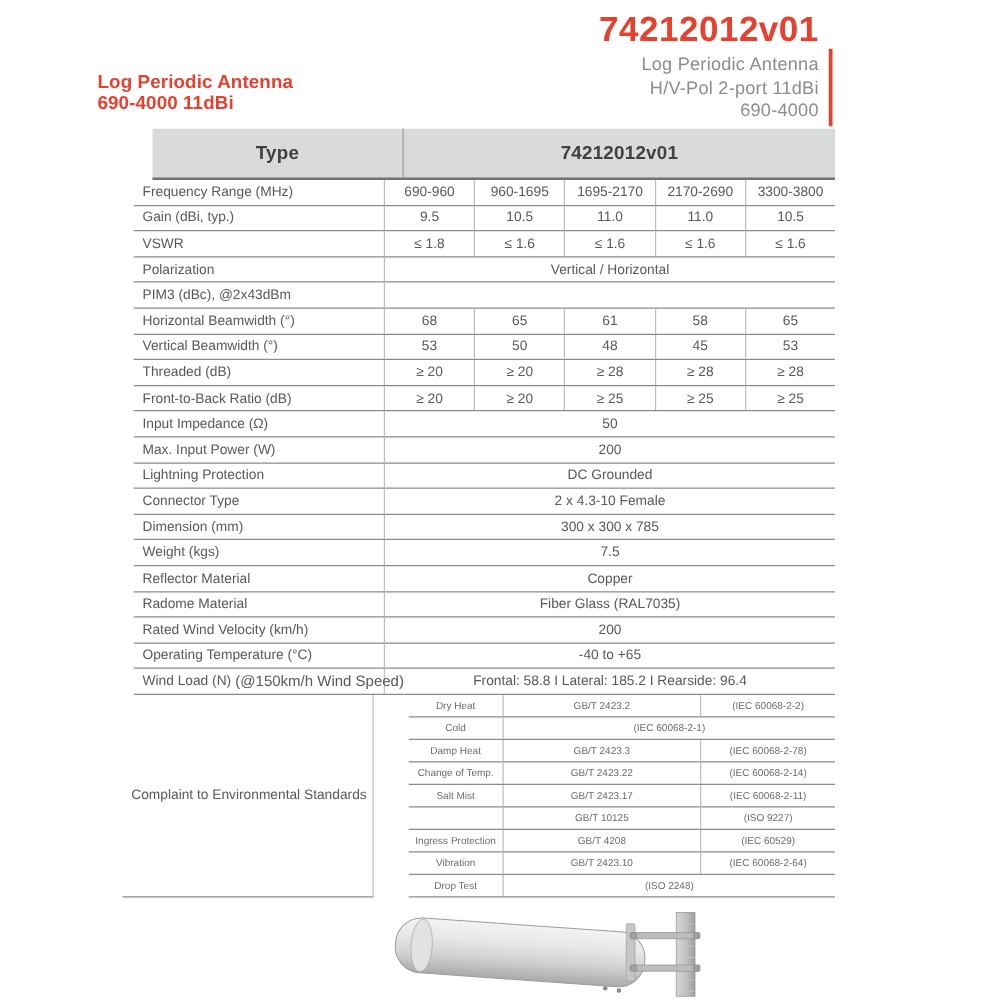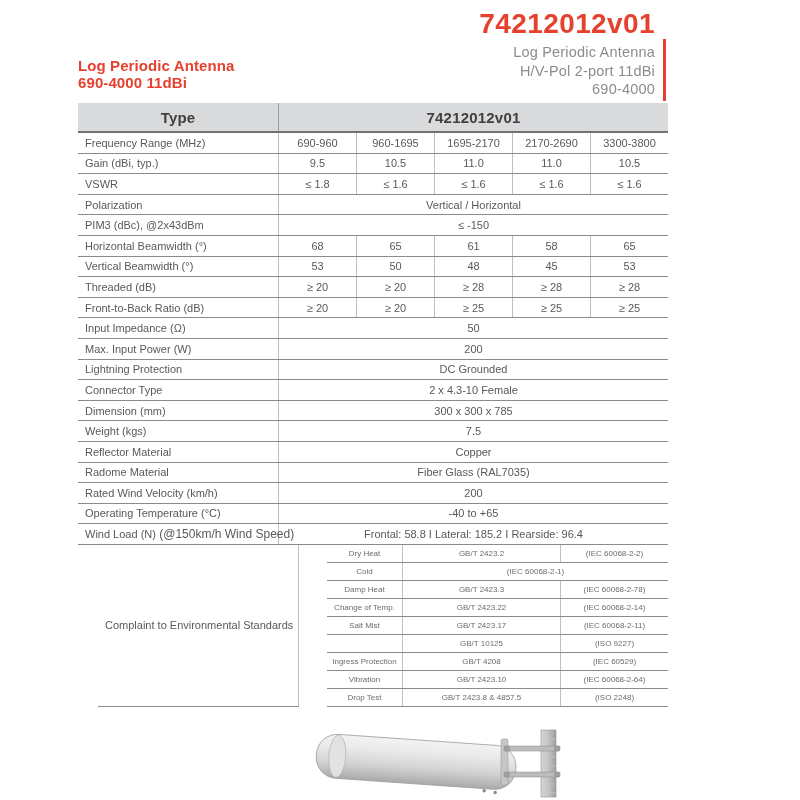--- a/index.html
+++ b/index.html
@@ -13,27 +13,27 @@
   
   .header-left { position:absolute; left:78px; top:57px;
     color:var(--accent,#e6402e); font-weight:bold; font-size:15px; line-height:17px; letter-spacing:.1px; }
   .header-right { position:absolute; right:145px; top:8px; text-align:right; }
   .header-right .model { color:var(--accent,#e6402e); font-weight:bold; font-size:28px; line-height:31px; letter-spacing:.4px; }
   .header-right .subs { margin-top:4px; color:var(--subtitle,#8a8c8e); font-size:14.5px; line-height:18.5px; letter-spacing:.2px; }
   .red-rule { position:absolute; left:663px; top:39px; width:3px; height:62px; background:var(--accent,#e6402e); }
 
   
   .spec-table { position:absolute; left:78px; top:103px; width:590px; font-size:11px; }
-  .thead { display:flex; height:30px; background:var(--header_bg,#d9dadb); border-bottom:2px solid #717274; }
+  .thead { display:flex; height:41px; background:var(--header_bg,#d9dadb); border-bottom:2px solid #717274;margin-left:44px; }
   .th { display:flex; align-items:center; justify-content:center;
         font-weight:bold; font-size:15px; color:#414042; letter-spacing:.2px; }
   .th-type { width:201px; border-right:1px solid #9fa0a2; }
   .th-model { flex:1; }
 
-  .trow { display:flex; height:20.6px; border-bottom:1px solid var(--line_dark,#8a8b8d); }
+  .trow { display:flex; height:20.6px; border-bottom:1px solid var(--line_dark,#8a8b8d);margin-left:29px; }
   .tlabel { width:201px; display:flex; align-items:center; padding-left:7px;
             border-right:1px solid var(--line_light,#bdbebf); white-space:nowrap; }
   .lab-small { font-size:12px; white-space:nowrap; }
   .tcell { flex:1; display:flex; align-items:center; justify-content:center;
            border-right:1px solid var(--line_light,#bdbebf); }
   .trow .tcell:last-child { border-right:0; }
 
   
   .env-block { display:flex; }
   .env-label { width:201px; display:flex; align-items:center; padding-left:7px;
@@ -99,21 +99,20 @@
           <div class="tcell">≤ 1.6</div>
           <div class="tcell">≤ 1.6</div>
           <div class="tcell">≤ 1.6</div>
         </div>
         <div class="trow">
           <div class="tlabel">Polarization</div>
           <div class="tcell tspan">Vertical / Horizontal</div>
         </div>
         <div class="trow">
           <div class="tlabel">PIM3 (dBc), @2x43dBm</div>
-          <div class="tcell tspan">≤ -150</div>
         </div>
         <div class="trow">
           <div class="tlabel">Horizontal Beamwidth (°)</div>
           <div class="tcell">68</div>
           <div class="tcell">65</div>
           <div class="tcell">61</div>
           <div class="tcell">58</div>
           <div class="tcell">65</div>
         </div>
         <div class="trow">
@@ -223,21 +222,20 @@
             <div class="ecell egb">GB/T 4208</div>
             <div class="ecell eiec">(IEC 60529)</div>
           </div>
           <div class="erow">
             <div class="ecell etest">Vibration</div>
             <div class="ecell egb">GB/T 2423.10</div>
             <div class="ecell eiec">(IEC 60068-2-64)</div>
           </div>
           <div class="erow">
             <div class="ecell etest">Drop Test</div>
-            <div class="ecell egb">GB/T 2423.8 &amp; 4857.5</div>
             <div class="ecell eiec">(ISO 2248)</div>
           </div>
         </div>
     </div>
   </div>
 
   <div class="figure">
     <svg width="265" height="73" viewBox="0 0 265 73" xmlns="http://www.w3.org/2000/svg">
       <defs>
         <linearGradient id="bodyGrad" x1="0" y1="0" x2="0" y2="1">

